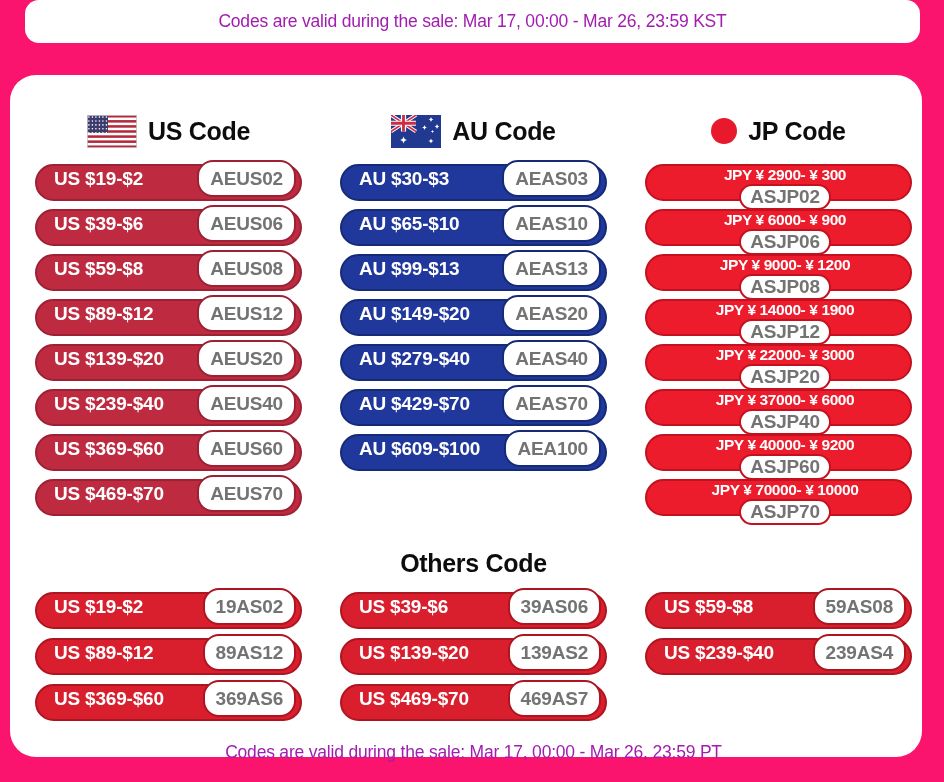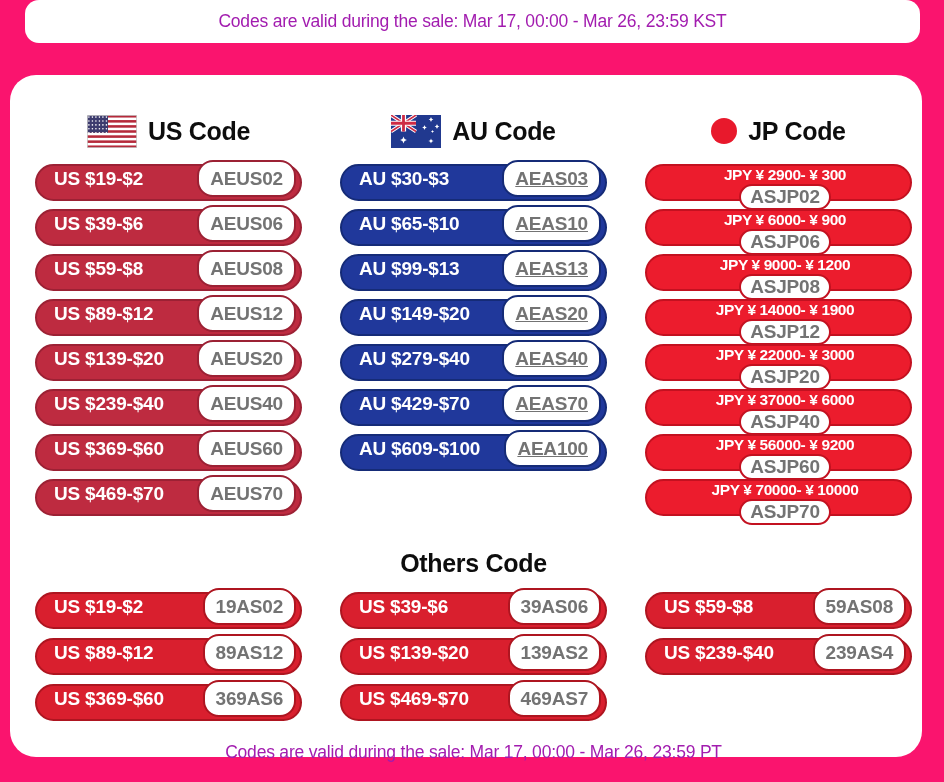--- a/index.html
+++ b/index.html
@@ -81,21 +81,21 @@
     font-weight: 700; font-size: 19px; color: #737373;
     letter-spacing: -0.2px;
     box-sizing: border-box;
     border: 2px solid #333;
     white-space: nowrap;
   }
 
   .pill.us { background: var(--us-fill); border-color: var(--us-border); }
   .pill.us .code { border-color: var(--us-border); }
   .pill.au { background: var(--au-fill); border-color: var(--au-border); gap: 23px; }
-  .pill.au .code { border-color: var(--au-border); text-decoration: underline; }
+  .pill.au .code { border-color: var(--au-border); }
   .pill.jp { background: var(--jp-fill); border-color: var(--jp-border); flex-direction: column; }
   .pill.jp .code { border-color: var(--jp-border); }
   .pill.jp .amount { font-size: 15.5px; letter-spacing: -0.4px; }
   .pill.jp .code { padding: 0 9px; }
   .pill.others { background: var(--others-fill); border-color: var(--others-border); }
   .pill.others .code { border-color: var(--others-border); }
 
   .others-title {
     text-align: center;
     font-size: 25px; font-weight: 700; color: #0d0d0d;
@@ -290,21 +290,21 @@
           </div>
           <div class="pill jp">
             <span class="amount">JPY ¥ 22000- ¥ 3000</span>
             <span class="code">ASJP20</span>
           </div>
           <div class="pill jp">
             <span class="amount">JPY ¥ 37000- ¥ 6000</span>
             <span class="code">ASJP40</span>
           </div>
           <div class="pill jp">
-            <span class="amount">JPY ¥ 56000- ¥ 9200</span>
+            <span class="amount">JPY ¥ 40000- ¥ 9200</span>
             <span class="code">ASJP60</span>
           </div>
           <div class="pill jp">
             <span class="amount">JPY ¥ 70000- ¥ 10000</span>
             <span class="code">ASJP70</span>
           </div>
         </div>
       </div>
     </div>
   <div class="others-title">Others Code</div>

